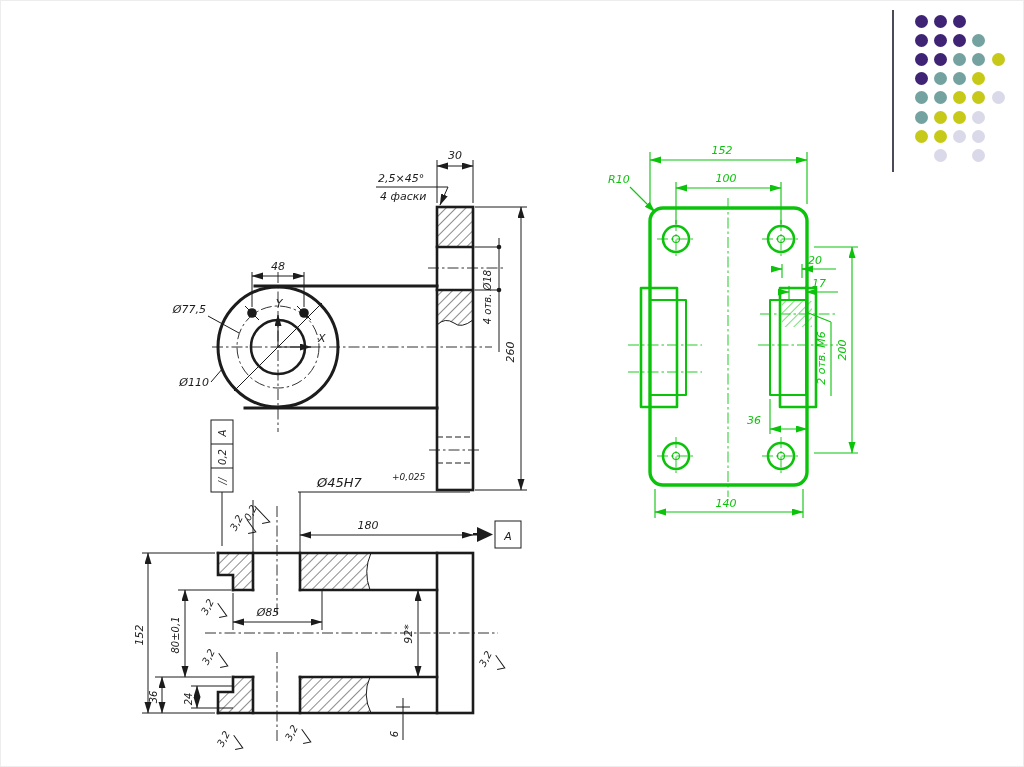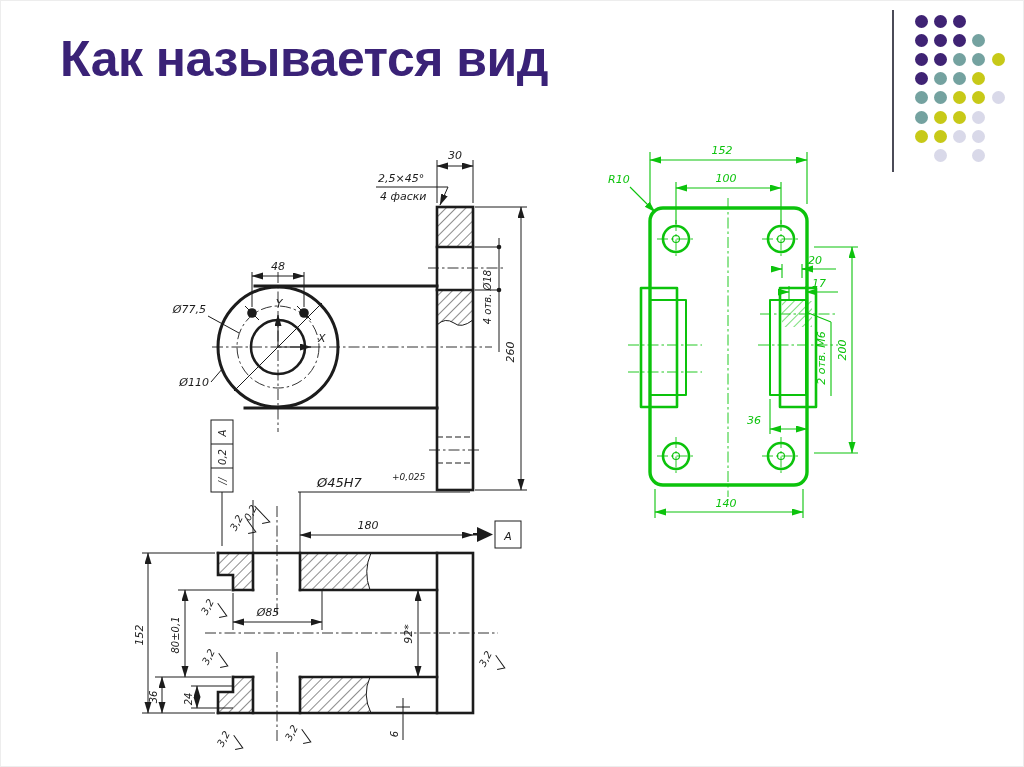--- a/index.html
+++ b/index.html
@@ -30,21 +30,20 @@
   .gt {stroke:var(--green,#0cc30c);fill:none;stroke-width:1.1;}
   .gcl{stroke:var(--green,#0cc30c);fill:none;stroke-width:.9;stroke-dasharray:11 3 2.5 3;}
   .gtx{font:italic 11px "DejaVu Sans",sans-serif;fill:var(--green,#0cc30c);}
 </style>
 </head>
 <body>
 
 <div class="slide-frame"></div>
 
 <div class="title">
-  <div>Как называется вид</div>
 </div>
 
 <div class="vline" style="background: rgb(75, 75, 87);"></div>
 <div id="dots">
     <span class="dot" style="left: 914.5px; top: 14.5px; background: rgb(63, 35, 116);"></span>
     <span class="dot" style="left: 933.8px; top: 14.5px; background: rgb(63, 35, 116);"></span>
     <span class="dot" style="left: 953.1px; top: 14.5px; background: rgb(63, 35, 116);"></span>
     <span class="dot" style="left: 914.5px; top: 33.7px; background: rgb(63, 35, 116);"></span>
     <span class="dot" style="left: 933.8px; top: 33.7px; background: rgb(63, 35, 116);"></span>
     <span class="dot" style="left: 953.1px; top: 33.7px; background: rgb(63, 35, 116);"></span>

